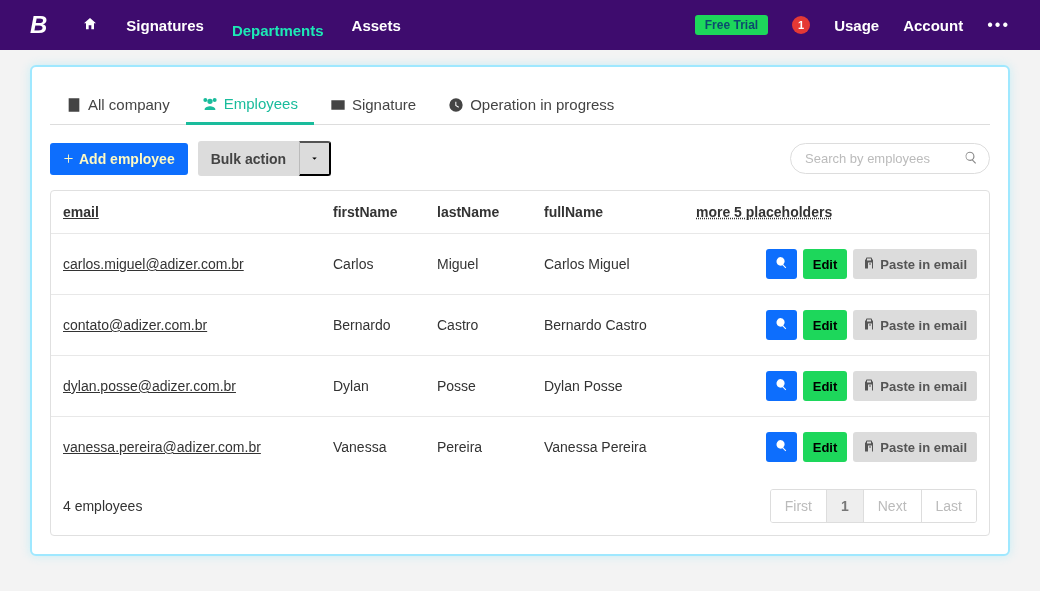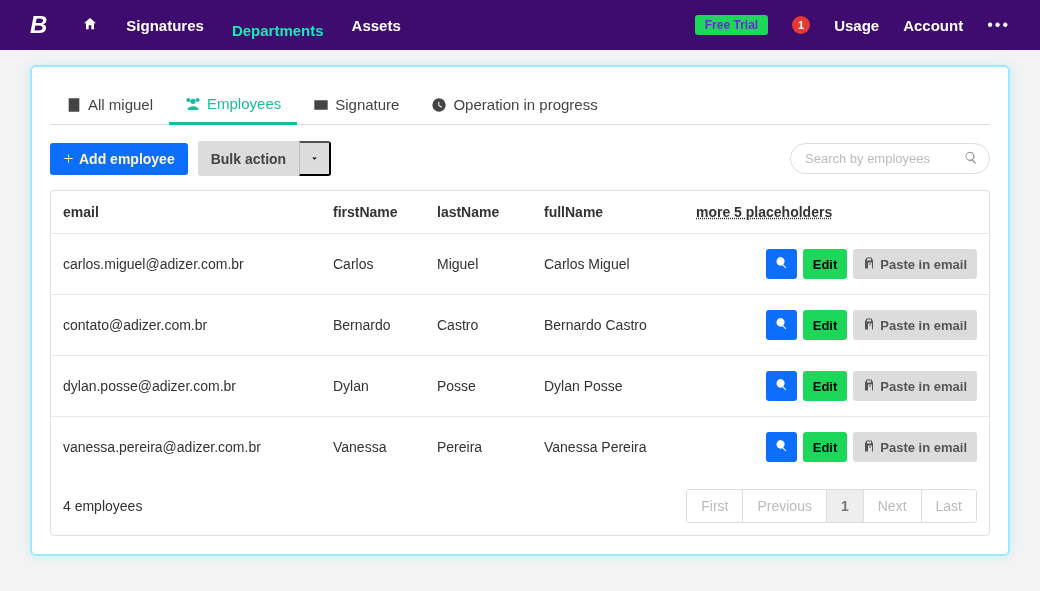--- a/index.html
+++ b/index.html
@@ -5,21 +5,21 @@
 * { box-sizing: border-box; margin: 0; padding: 0; }
 body { font-family: -apple-system, BlinkMacSystemFont, "Segoe UI", Helvetica, Arial, sans-serif; background: #f3f3f3; font-size: 14px; color: #333; }
 
 
 .navbar { background: #3e0c6e; height: 50px; display: flex; align-items: center; padding: 0 30px; color: #fff; }
 .brand { font-weight: 900; font-size: 24px; margin-right: 35px; font-style: italic; }
 .nav-left { display: flex; align-items: center; gap: 28px; }
 .nav-item { color: #fff; cursor: pointer; font-weight: 600; font-size: 15px; }
 .nav-item.active { color: #1de9b6; margin-top: 10px; }
 .nav-right { margin-left: auto; display: flex; align-items: center; gap: 24px; }
-.free-trial { background: #1dd75b; color: #6d28d9; padding: 3px 10px; border-radius: 3px; font-size: 12px; font-weight: 700; }
+.free-trial { background: #1dd75b; color: #0c4a6e; padding: 3px 10px; border-radius: 3px; font-size: 12px; font-weight: 700; }
 .badge-red { background: #e53935; color: #fff; width: 18px; height: 18px; border-radius: 50%; display: inline-flex; align-items: center; justify-content: center; font-size: 11px; font-weight: 700; }
 .more-dots { font-size: 16px; letter-spacing: 2px; cursor: pointer; }
 
 
 .wrap { padding: 15px 30px 30px; }
 .card { background: #fff; border-radius: 6px; border: 2px solid #9fe8ff; padding: 18px; box-shadow: 0 0 10px rgba(100,230,255,0.3); }
 
 
 .tabs { display: flex; border-bottom: 1px solid #ddd; gap: 0; }
 .tab { display: flex; align-items: center; gap: 6px; padding: 10px 16px; cursor: pointer; color: #444; font-weight: 500; font-size: 15px; }
@@ -36,21 +36,21 @@
 .search { margin-left: auto; position: relative; }
 .search input { border: 1px solid #ddd; border-radius: 20px; padding: 7px 34px 7px 14px; width: 200px; font-size: 13px; color: #555; }
 .search input::placeholder { color: #bbb; }
 .search-icon { position: absolute; right: 12px; top: 50%; transform: translateY(-50%); color: #888; }
 
 
 .tbl { border: 1px solid #e0e0e0; border-radius: 4px; margin-top: 14px; overflow: hidden; }
 .tbl-row { display: flex; align-items: center; padding: 15px 12px; border-bottom: 1px solid #e8e8e8; }
 .tbl-row.header { font-weight: 700; color: #333; padding: 13px 12px; }
 .tbl-row:last-child { border-bottom: none; }
-.col-email { flex: 0 0 270px; }
+.col-email { flex: 0 0 270px; text-decoration: underline; }
 .col-first { flex: 0 0 104px; }
 .col-last { flex: 0 0 107px; }
 .col-full { flex: 0 0 152px; }
 .col-more { flex: 1; }
 .col-actions { margin-left: auto; display: flex; gap: 6px; }
 .more-ph { text-decoration: underline dotted; cursor: pointer; font-weight: 700; }
 
 .btn-sm { padding: 6px 10px; font-size: 13px; border-radius: 3px; display: inline-flex; align-items: center; gap: 5px; font-weight: 600; cursor: pointer; border: none; }
 .btn-blue { background: #0d6efd; color: #fff; padding: 7px 9px; }
 .btn-green { background: #1dd75b; color: #000000; }
@@ -91,21 +91,21 @@
 <div class="wrap">
   <div class="card">
 
     <div class="tabs">
       <div class="tab">
         <span class="tab-icon">
             <svg viewBox="0 0 24 24" width="16" height="16">
               <path d="M4 2h16v20H4V2zm3 3h3v3H7V5zm7 0h3v3h-3V5zM7 10h3v3H7v-3zm7 0h3v3h-3v-3zM7 15h3v3H7v-3zm7 0h3v3h-3v-3z"></path>
             </svg>
           </span>
-        <span>All miguel</span>
+        <span>All company</span>
       </div>
       <div class="tab active">
         <span class="tab-icon">
             <svg viewBox="0 0 24 24" width="16" height="16">
               <path d="M12 12a4 4 0 100-8 4 4 0 000 8zm-8 8c0-3 5-4.5 8-4.5s8 1.5 8 4.5v1H4v-1zM5 9a3 3 0 100-6 3 3 0 000 6zm14 0a3 3 0 100-6 3 3 0 000 6z"></path>
             </svg>
           </span>
         <span>Employees</span>
       </div>
       <div class="tab">
@@ -247,21 +247,20 @@
                   </svg></span>
                 <span>Paste in email</span>
               </button>
     </div>
   </div>
 </div>
       <div class="tbl-footer">
         <div>4 employees</div>
         <div class="pagination">
           <div class="page-btn">First</div>
-          <div class="page-btn">Previous</div>
           <div class="page-btn current">1</div>
           <div class="page-btn">Next</div>
           <div class="page-btn">Last</div>
         </div>
       </div>
     </div>
 
   </div>
 </div>
 

